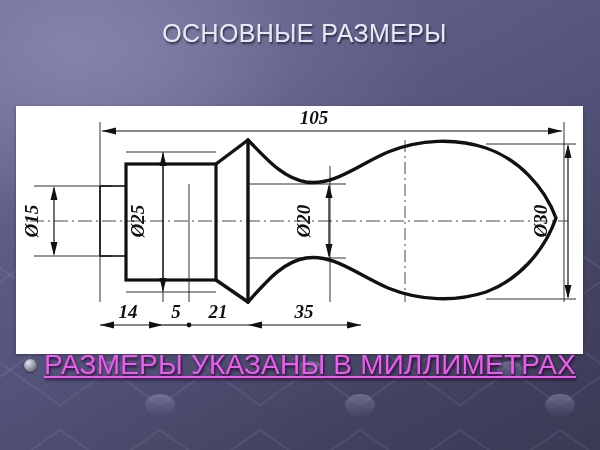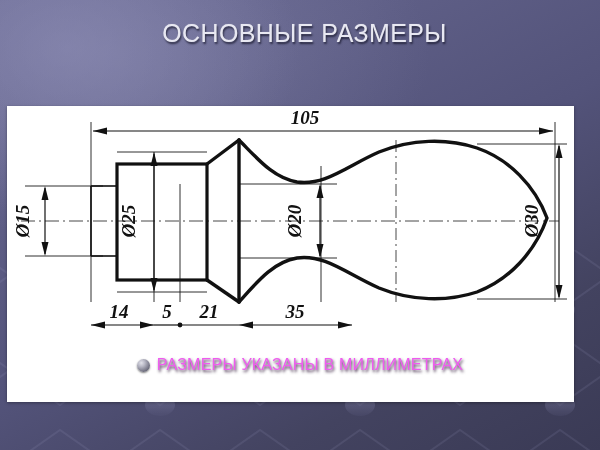--- a/index.html
+++ b/index.html
@@ -32,41 +32,42 @@
     font-size:25px;line-height:31px;
     letter-spacing:.4px;
     color:#e8e8f2;
     text-shadow:1px 2px 2px rgba(20,20,40,.75), 0 0 1px rgba(255,255,255,.4);
     font-weight:400;
   }
   .title .ln{display:block;}
 
   
   .panel{
-    position:absolute;left:7px;top:106px;width:567px;height:296px;
+    position:absolute;left:16px;top:106px;width:567px;height:248px;
     background:#ffffff;
     box-shadow:0 1px 3px rgba(0,0,0,.35);
   }
   .panel svg{display:block;width:567px;height:232px;}
 
   
   .bulletrow{
     position:absolute;left:0;right:0;top:348px;height:34px;
     display:flex;align-items:center;justify-content:center;
   }
   .bullet{
     width:13px;height:13px;border-radius:50%;margin-right:7px;flex:0 0 auto;
     background:radial-gradient(circle at 33% 30%, #e2e2ea 0%, #b9b9c6 28%, #7e7e8e 62%, #3d3d4c 100%);
     box-shadow:0 1px 2px rgba(0,0,0,.5);
   }
   .bullettext{
-    font-size:16px;letter-spacing:.2px;
+    font-size:28px;letter-spacing:.2px;
     color:#ef5bef;
     text-shadow:1px 2px 3px rgba(30,0,40,.85);
     white-space:nowrap;
+    text-decoration:underline;
   }
 </style>
 </head>
 <body>
 
 <div id="stage">
 
   <div class="glow-tl"></div>
 
   <div class="lattice">

